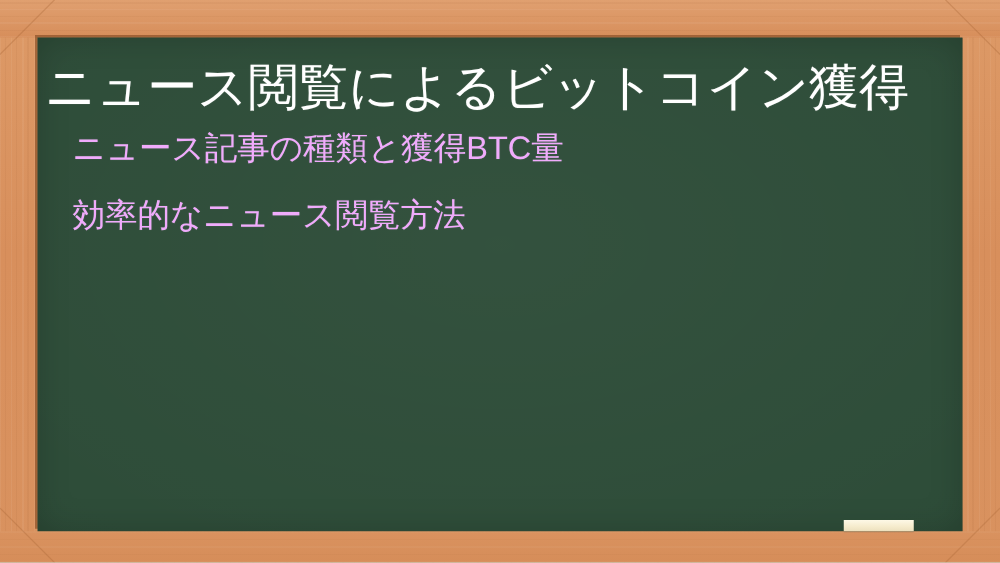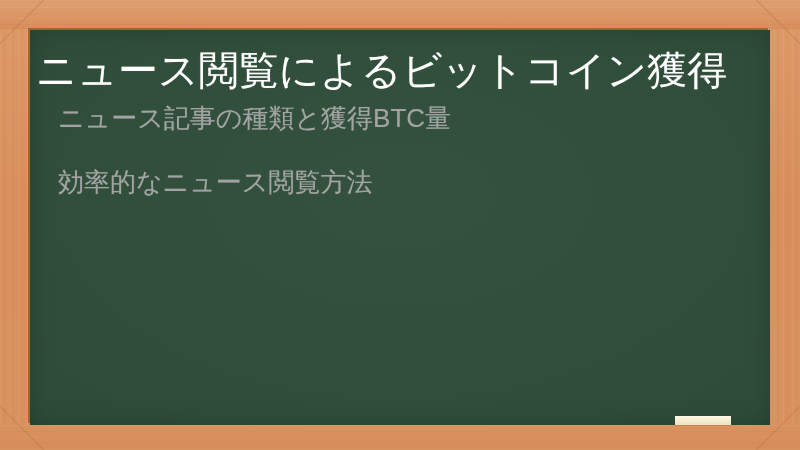--- a/index.html
+++ b/index.html
@@ -133,25 +133,25 @@
   }
   .bullets {
     position: absolute;
     left: 28px;
     top: 74px;
     width: 690px;
   }
   .bullet-line {
     font-size: 26px;
     line-height: 28px;
-    color: #a3a3a3;
+    color: #f0abfc;
     white-space: nowrap;
     text-shadow: 0 0 1px rgba(255,255,255,0.22);
   }
-  .bullet-line + .bullet-line { margin-top: 36px; }
+  .bullet-line + .bullet-line { margin-top: 26px; }
 
   
   .chalk {
     position: absolute;
     left: 675px;
     top: 416px;
     width: 56px;
     height: 9px;
     background: linear-gradient(180deg, #fdf8e6 0%, #f6ecce 55%, #ece0bd 100%);
     box-shadow: 0 1px 0 rgba(0,0,0,0.12);

